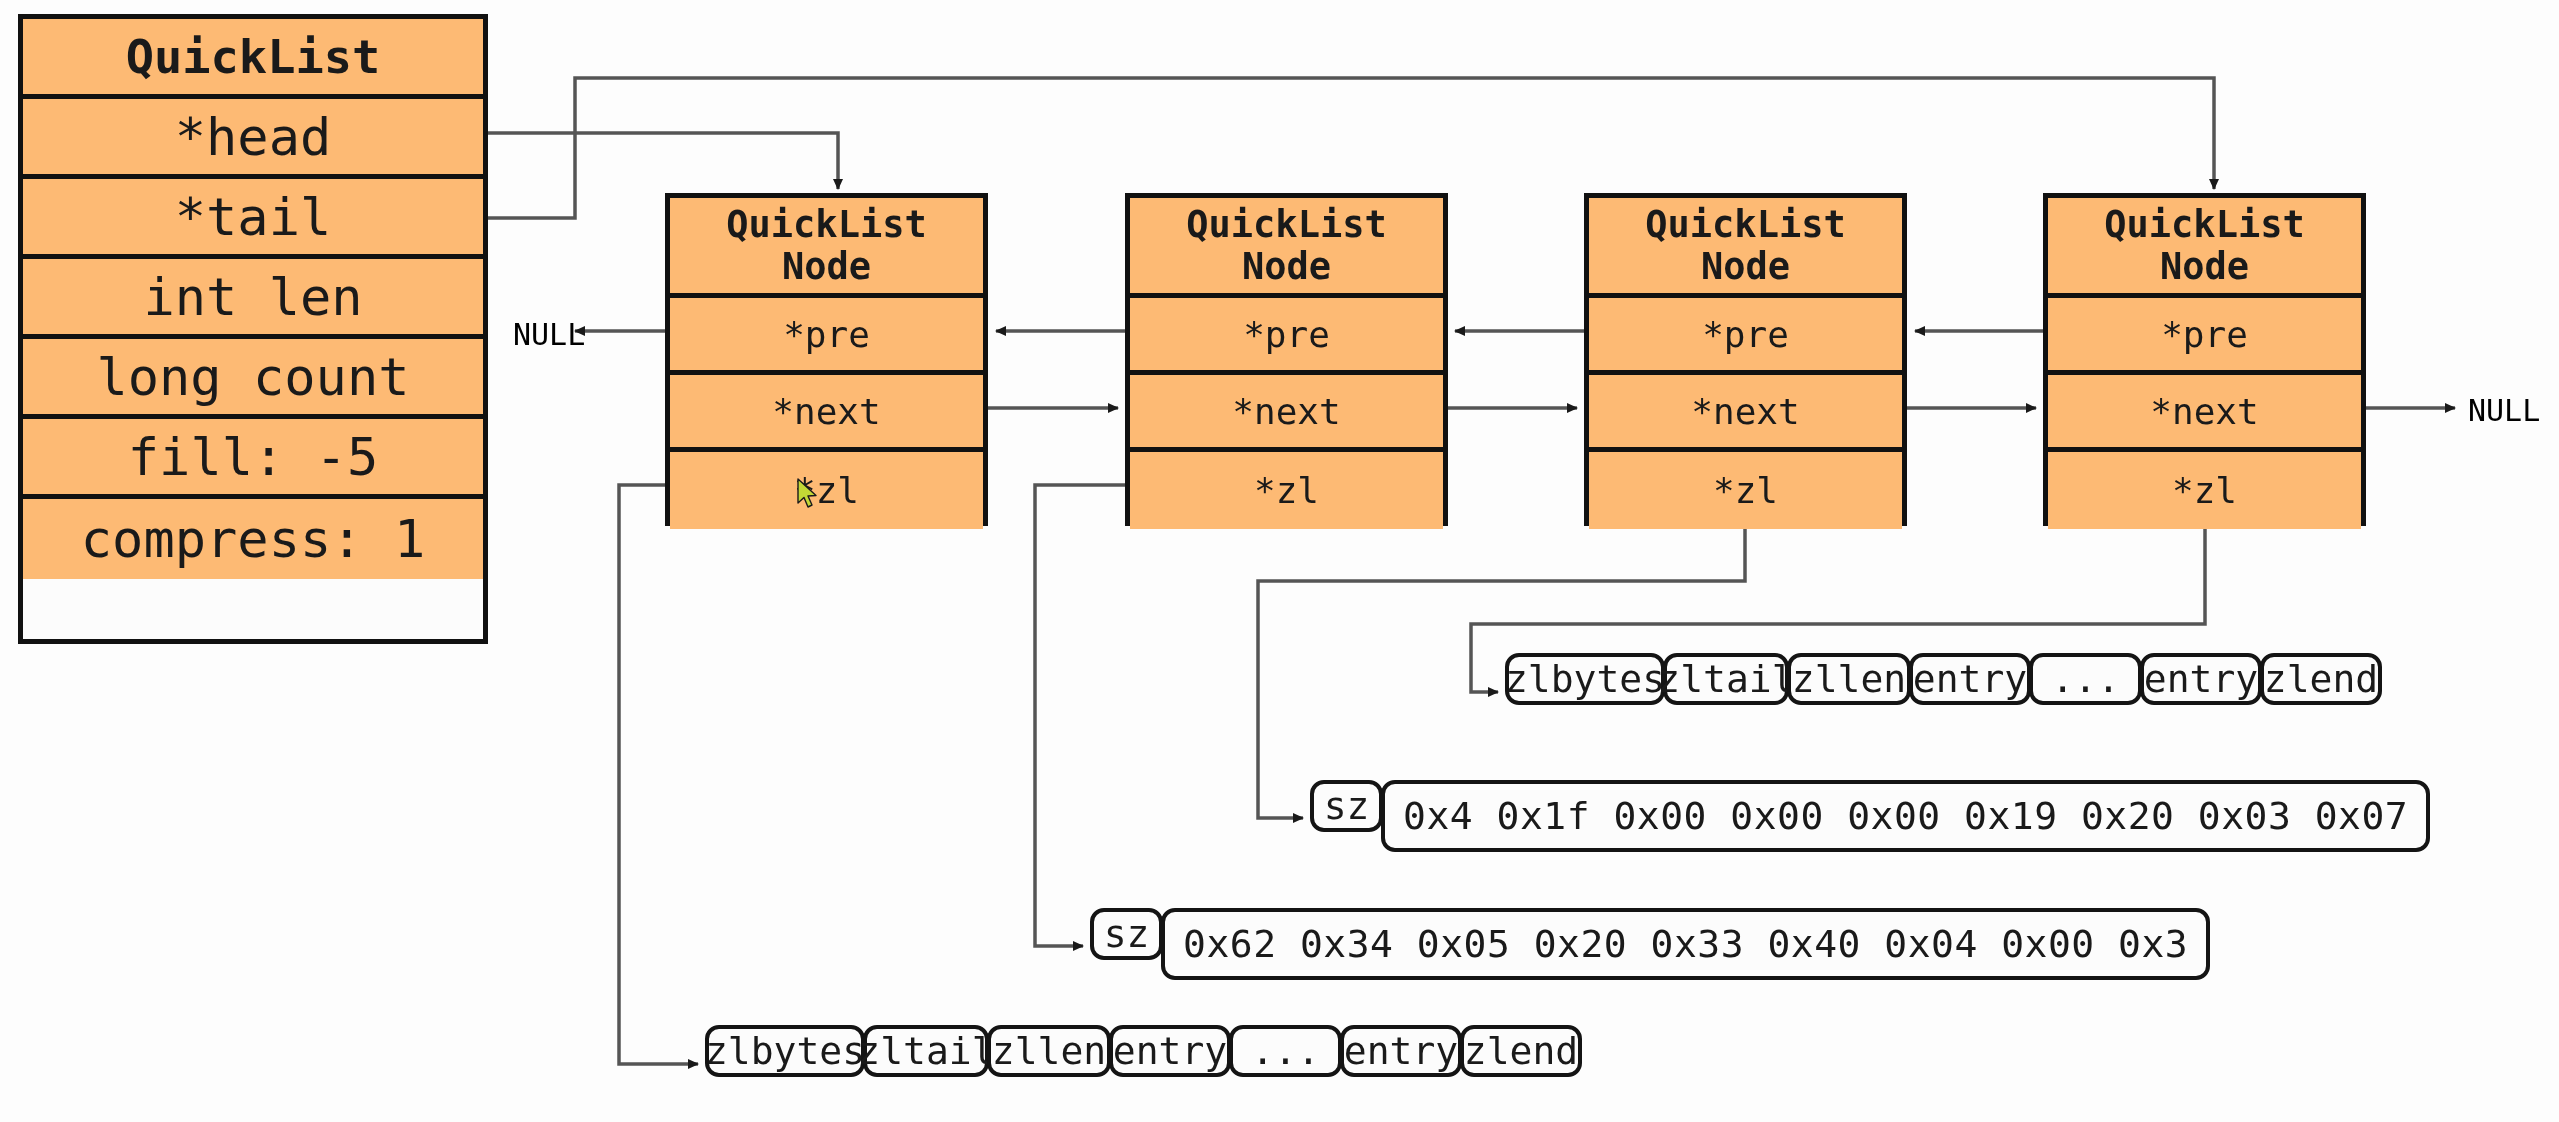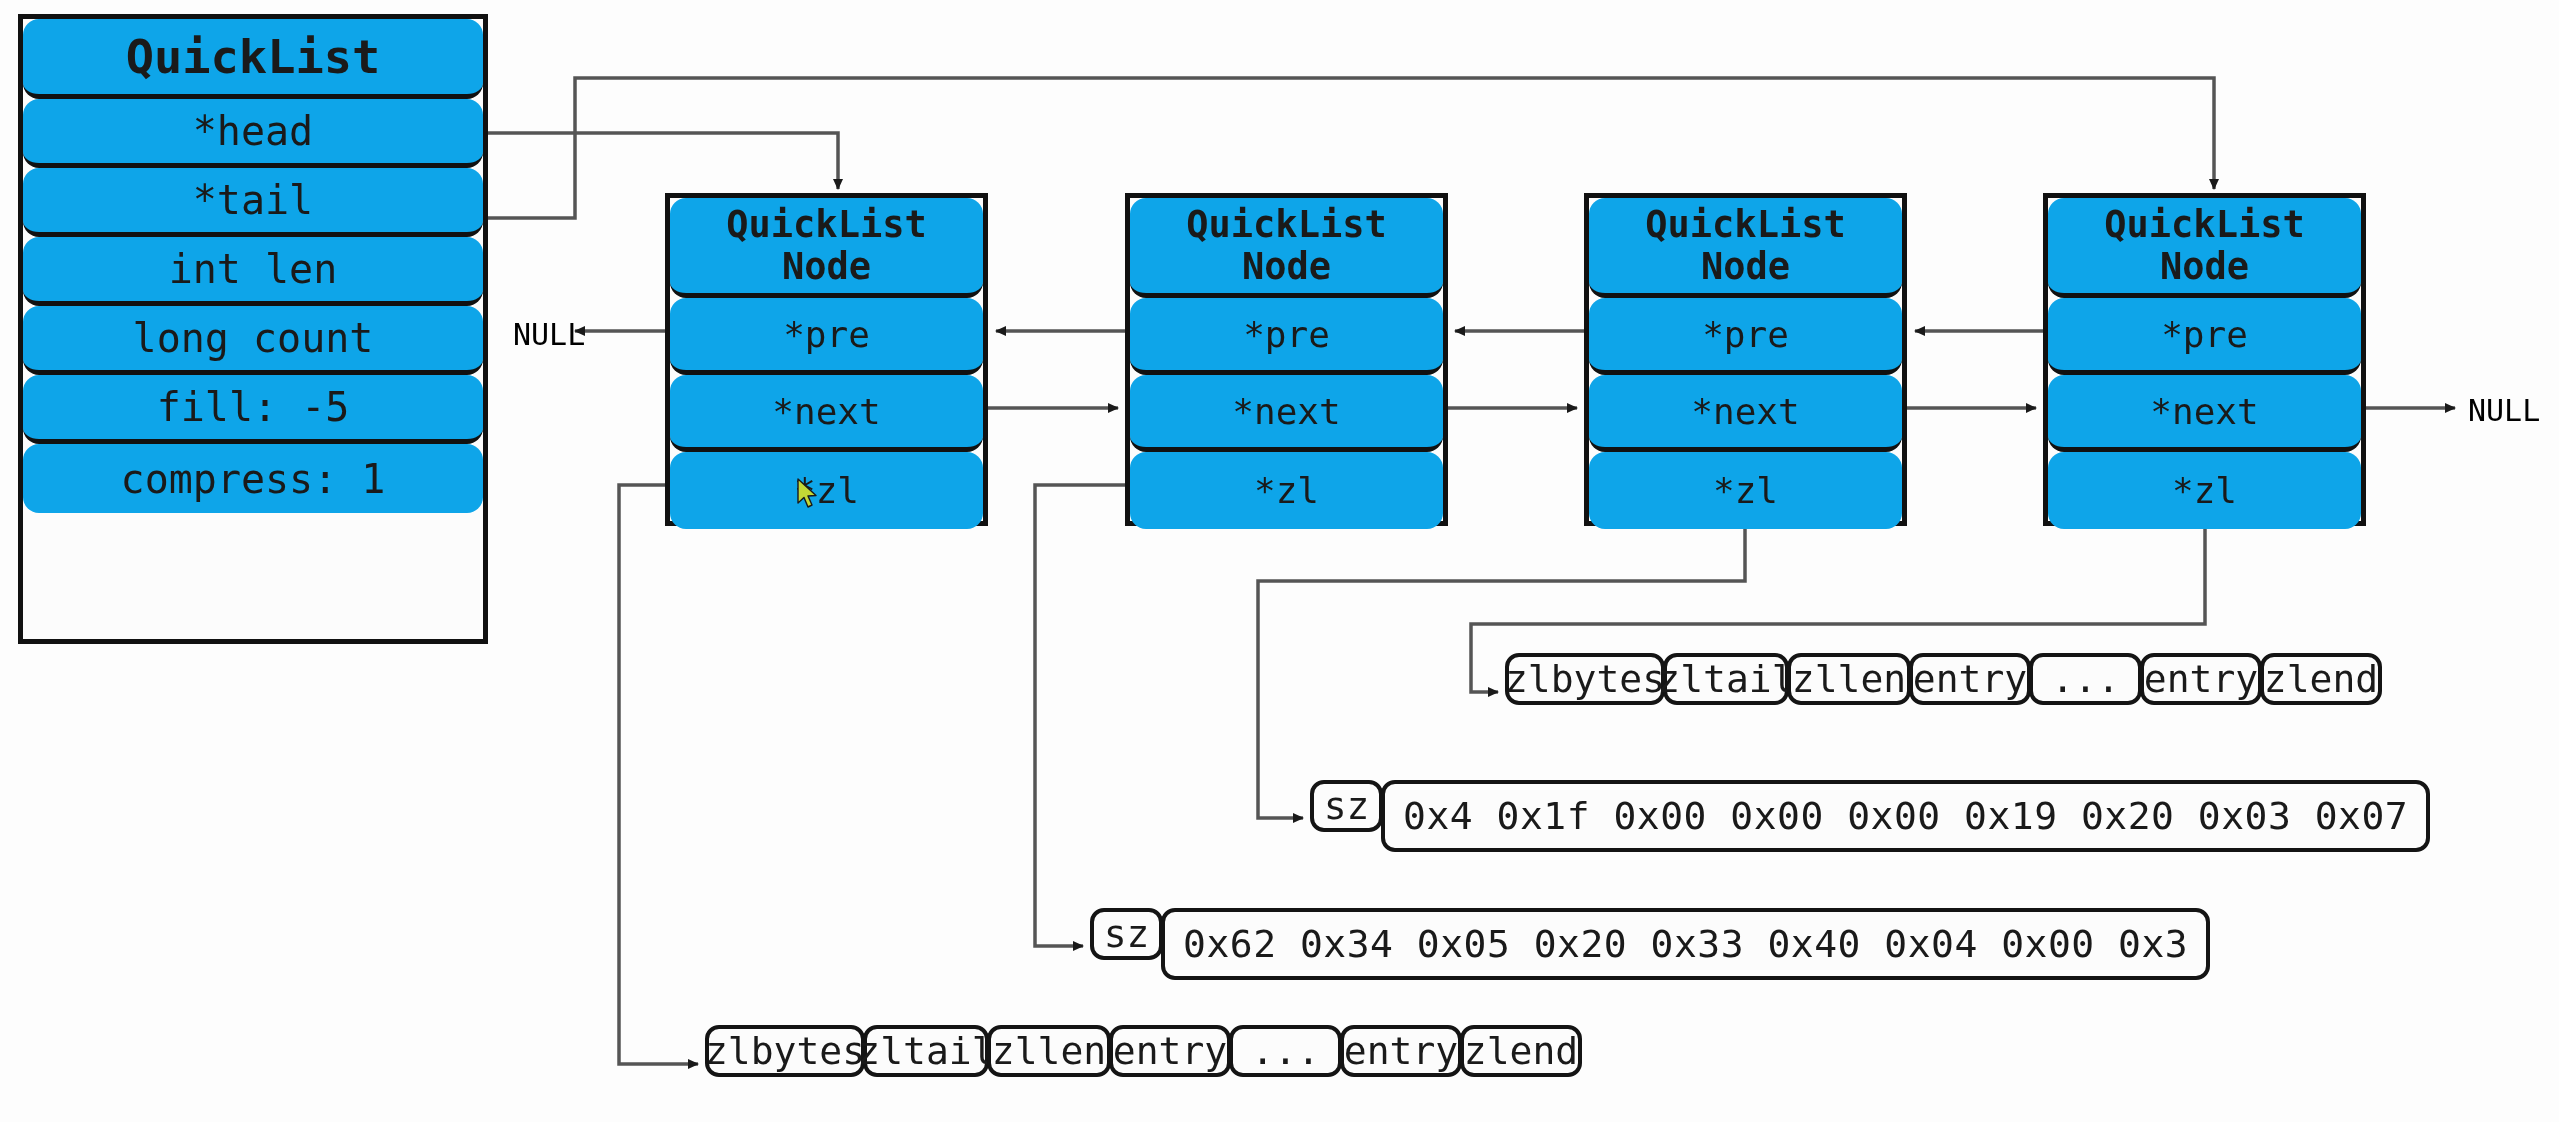--- a/index.html
+++ b/index.html
@@ -15,32 +15,31 @@
     position:absolute;
     border:5px solid #111;
     background:#fcfcfc;
     box-sizing:border-box;
     z-index:5;
   }
   .srow{
     display:flex;align-items:center;justify-content:center;
     box-sizing:border-box;
     border-bottom:5px solid #111;
-    background:#0ea5e9;
+    background:#fdba74;
     color:#1a1a1a;
     white-space:pre;
     text-align:center;
-    border-radius:16px;
   }
   .srow:last-child{border-bottom:none;}
   .srow.title{font-weight:bold;}
 
   
   #quicklist{left:18px;top:14px;width:470px;height:630px;}
-  #quicklist .srow{height:69px;font-size:40px;}
+  #quicklist .srow{height:80px;font-size:52px;}
   #quicklist .srow.title{height:80px;font-size:47px;}
 
   
   .node{width:323px;height:333px;top:193px;}
   .node .srow.title{
     height:100px;font-size:37px;line-height:1.12;
     flex-direction:column;
   }
   .node .srow.field{height:77px;font-size:36px;}
   .node .srow.field.last{height:77px;}

